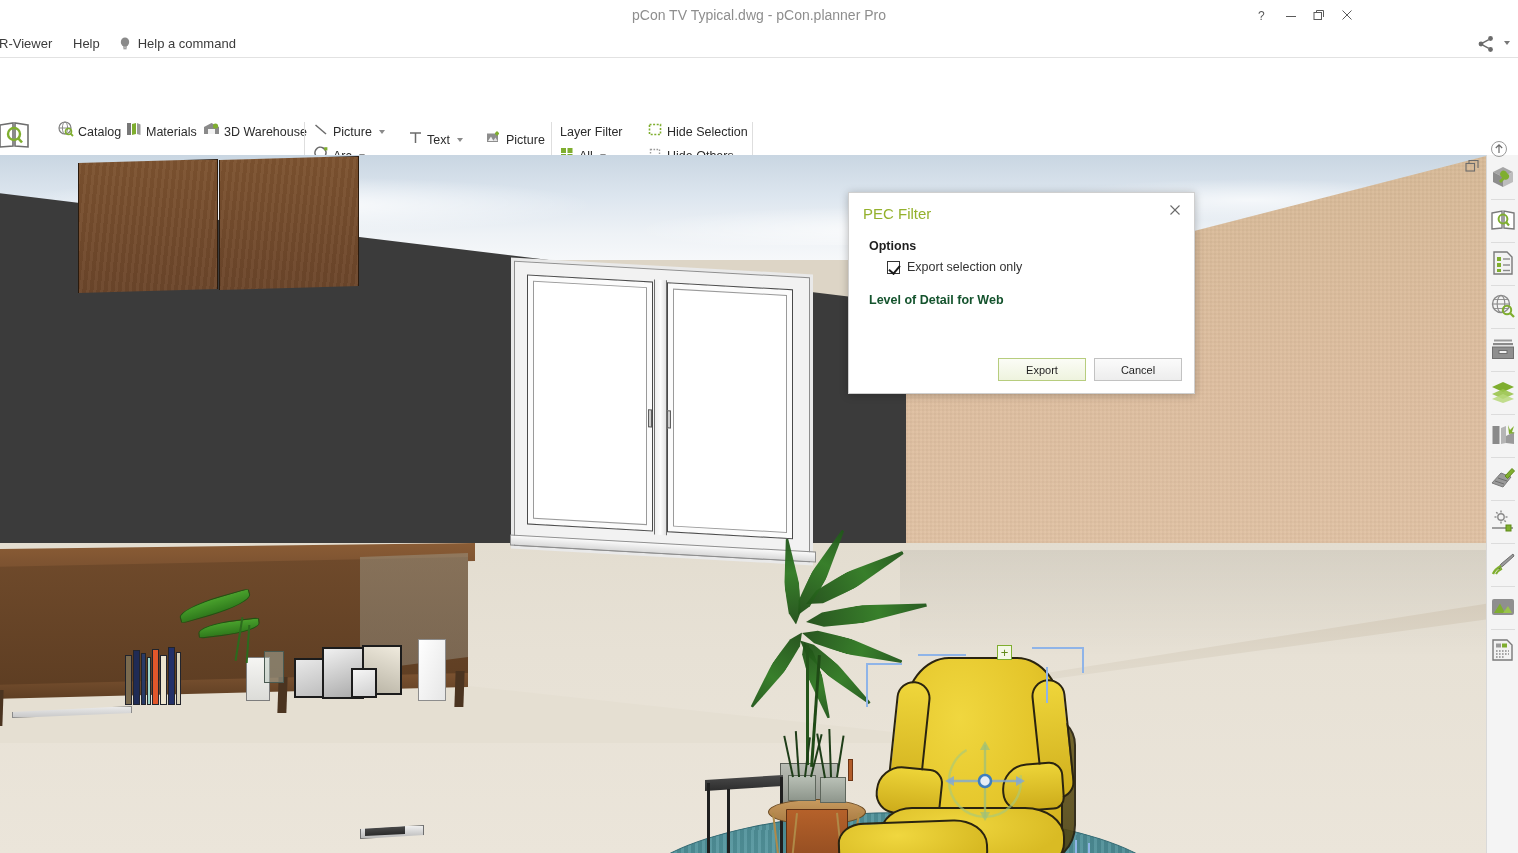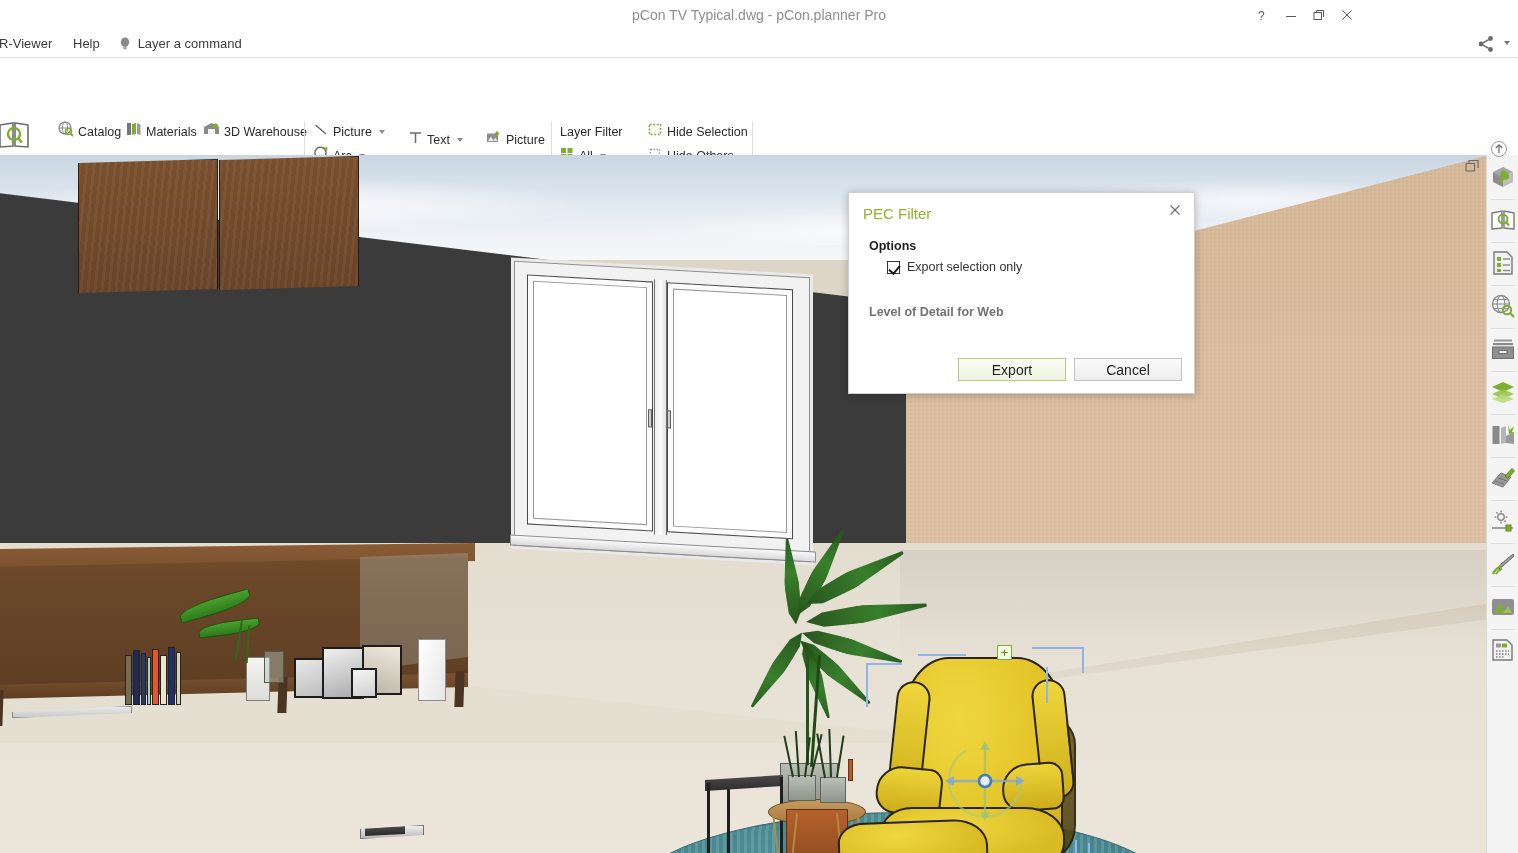--- a/index.html
+++ b/index.html
@@ -371,36 +371,36 @@
   #dlg-check-row{ position:absolute; left:38px; top:67px; display:flex; align-items:center; gap:7px; }
   .cbox{
     width:13px;height:13px;border:1px solid #333; background:#fff;
     display:flex;align-items:center;justify-content:center; position:relative;
   }
   .cbox:after{
     content:""; position:absolute; left:3px; top:1px; width:5px;height:9px;
     border-right:2px solid #1a1a1a; border-bottom:2px solid #1a1a1a;
     transform: rotate(40deg);
   }
-  #dlg-lod-label{ position:absolute; left:20px; top:100px; font-size:12.5px; font-weight:bold; color:#737373;margin-top:12px; }
+  #dlg-lod-label{ position:absolute; left:20px; top:100px; font-size:12.5px; font-weight:bold; color:#14532d; }
   #dlg-select{
     position:absolute; left:28px; top:117px; width:290px; height:18px;
     border:1px solid #9a9a9a; background:#fff; display:flex; align-items:stretch;
   }
   #dlg-select .selvalue{
     flex:1; background:#0a6fd0; color:#ffffff; font-size:12px; line-height:16px;
     padding-left:4px; outline:1px dotted #111; outline-offset:-1px;
   }
   #dlg-select .selarrow{
     width:18px; background:linear-gradient(180deg,#fdfdfd,#e6e6e6); border-left:1px solid #b9b9b9;
     display:flex; align-items:center; justify-content:center;
   }
   .btnrow{ position:absolute; right:12px; bottom:12px; display:flex; gap:8px; }
   .dbtn{
-    width:108px; height:23px; font-size:14px; color:#1f1f1f;
+    width:88px; height:23px; font-size:11px; color:#1f1f1f;
     display:flex; align-items:center; justify-content:center;
     border:1px solid #c2c2c2; background:linear-gradient(180deg,#fbfbfb,#ededed);margin-top:8px;
   }
   .dbtn.primary{ border:1px solid #b7cd7e; background:linear-gradient(180deg,#fbfcf6,#eef3de); }
 </style>
 </head>
 <body>
 
 <div id="titlebar">
   <div class="doc-title">pCon TV Typical.dwg - pCon.planner Pro</div>
@@ -434,21 +434,21 @@
   <div class="mi" id="m-viewer">R-Viewer</div>
   <div class="mi" id="m-help">Help</div>
   <div class="mi" id="m-cmd">
     <span class="bulb">
       <svg width="12" height="14" viewBox="0 0 12 14">
           <ellipse cx="6" cy="5" rx="4.2" ry="4.6" fill="#8a8a8a"></ellipse>
           <rect x="4" y="9.4" width="4" height="1.2" fill="#8a8a8a"></rect>
           <rect x="4.4" y="11.2" width="3.2" height="1.1" fill="#8a8a8a"></rect>
         </svg>
     </span>
-    <span>Layer a command</span>
+    <span>Help a command</span>
   </div>
   <div id="share-btn">
     <svg width="20" height="20" viewBox="0 0 20 20">
       <circle cx="14.5" cy="4.5" r="2.4" fill="#6b6b6b"></circle>
       <circle cx="5" cy="10" r="2.4" fill="#6b6b6b"></circle>
       <circle cx="14.5" cy="15.5" r="2.4" fill="#6b6b6b"></circle>
       <line x1="6.8" y1="8.8" x2="12.8" y2="5.6" stroke="#6b6b6b" stroke-width="1.5"></line>
       <line x1="6.8" y1="11.2" x2="12.8" y2="14.4" stroke="#6b6b6b" stroke-width="1.5"></line>
     </svg>
   </div>

